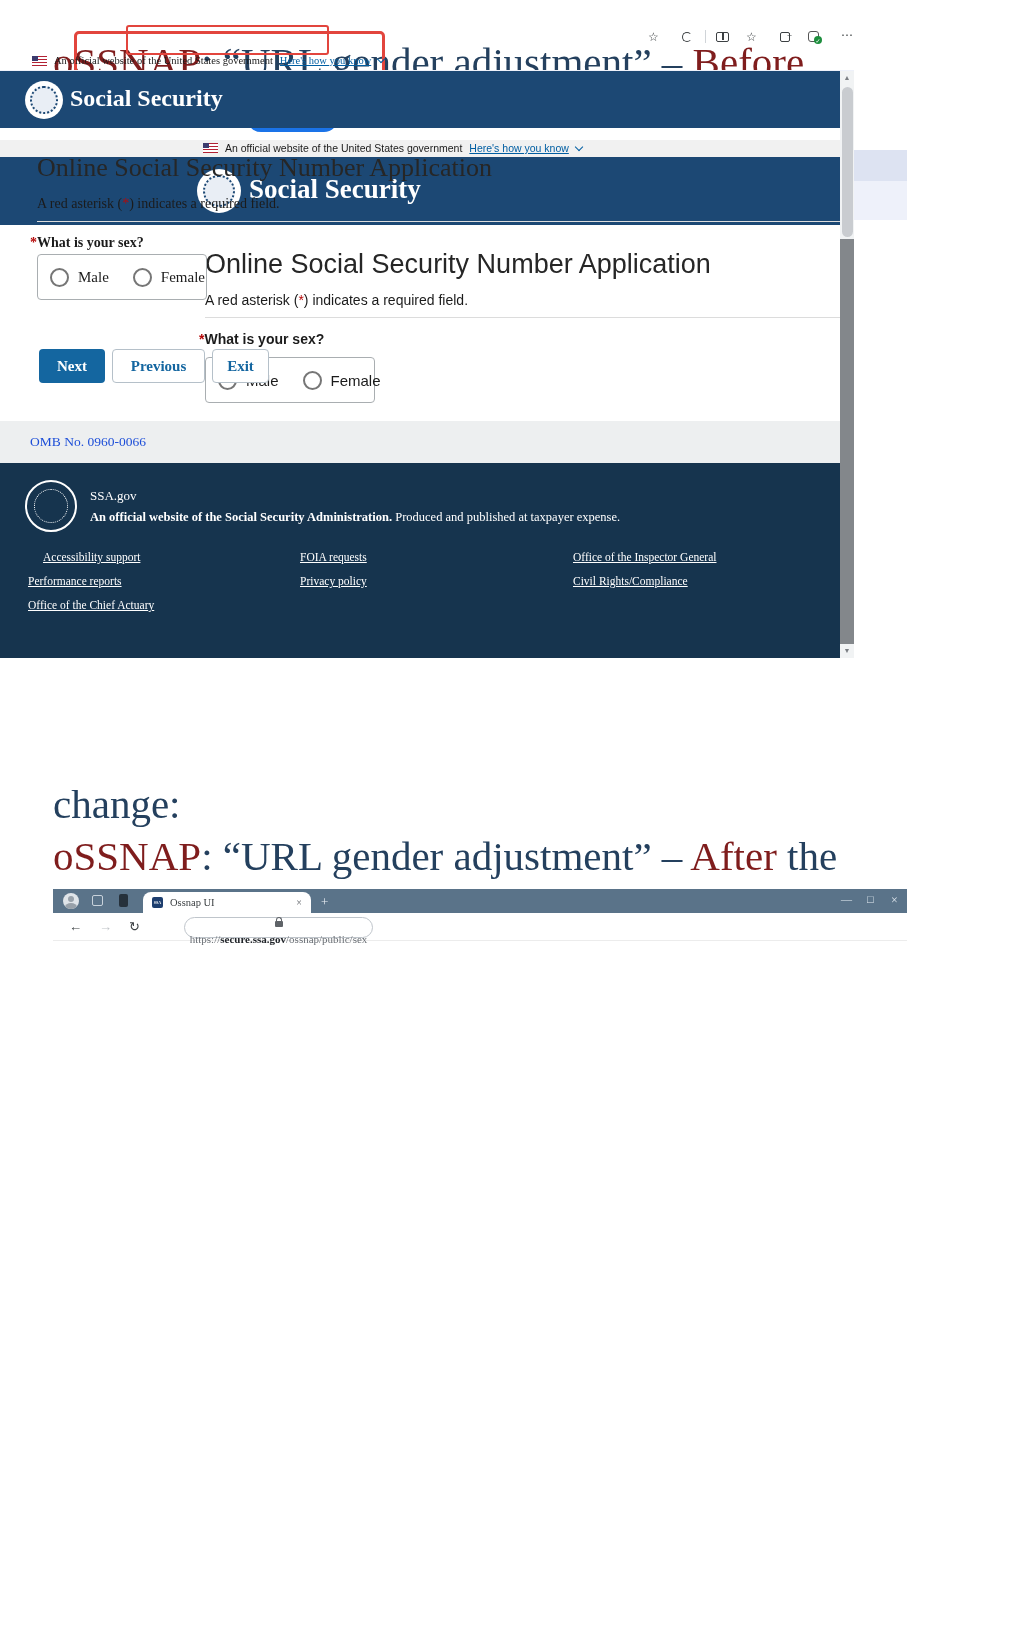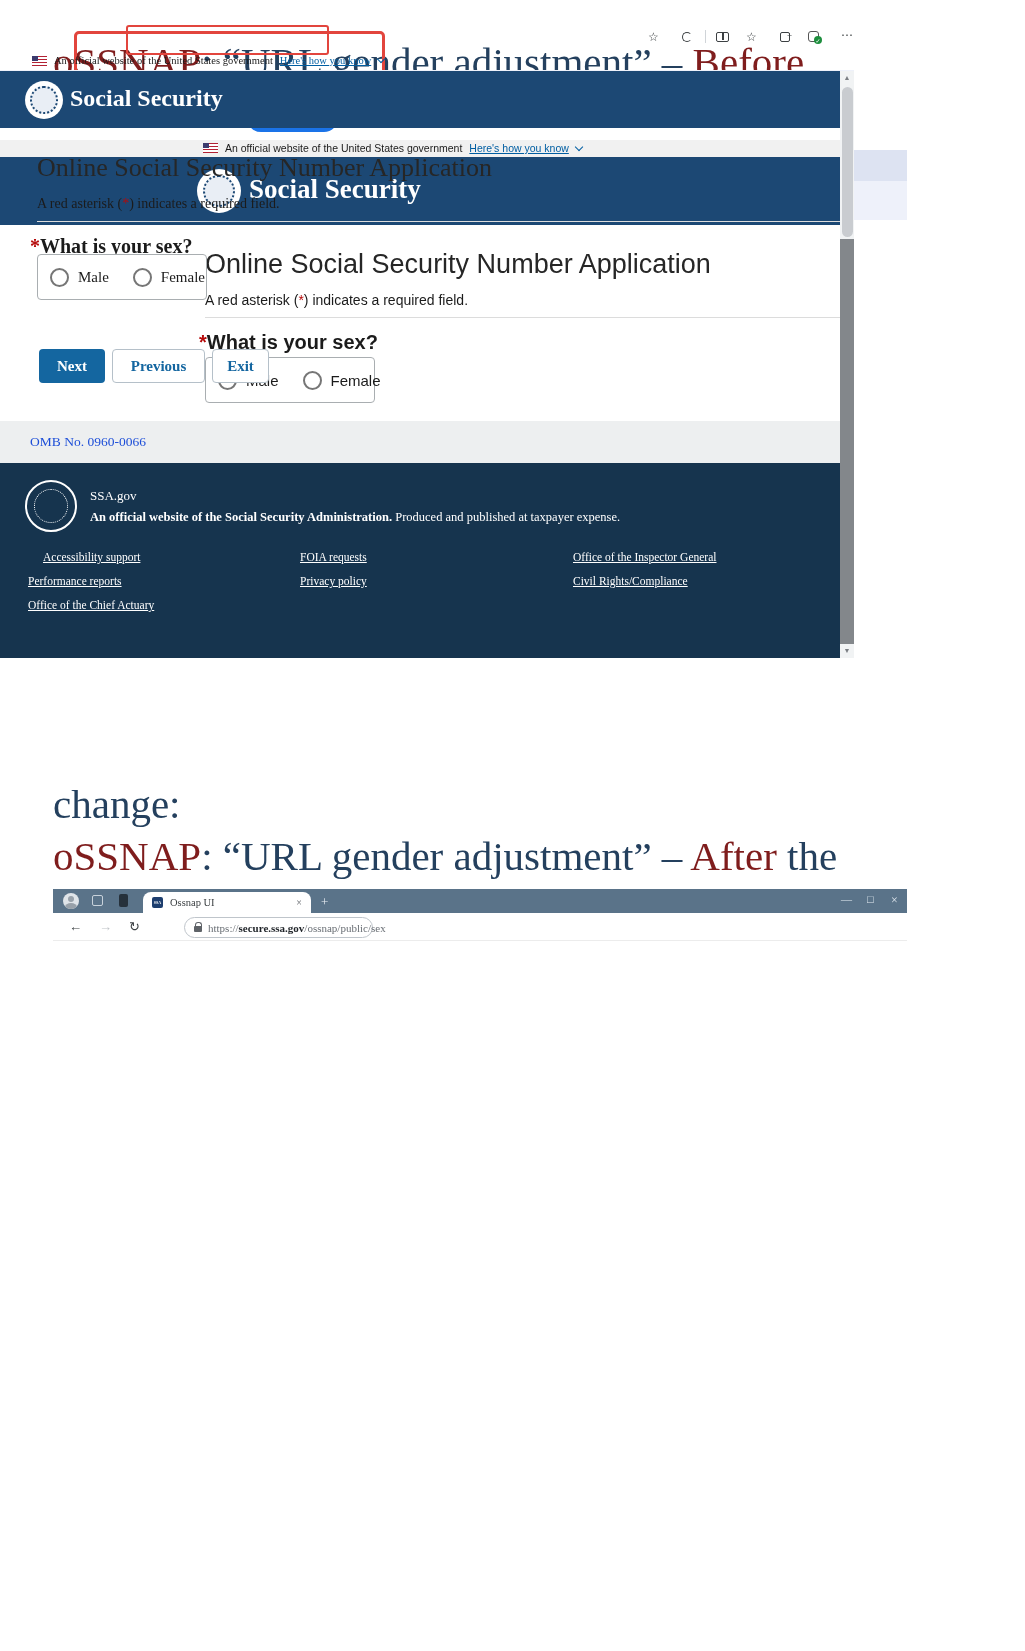--- a/index.html
+++ b/index.html
@@ -74,21 +74,21 @@
   .navy-header{background:#1c4874;}
   .seal{border-radius:50%;background:#fff;display:flex;align-items:center;justify-content:center;box-sizing:border-box;}
   .seal-inner{width:72%;height:72%;border-radius:50%;border:2px dotted #1c4874;background:#e9eef5;box-sizing:border-box;}
   .brand{font-family:"Liberation Serif",serif;color:#fff;font-weight:bold;}
 
   
   .h1{color:#262626;font-size:27px;}
   .note{font-size:14px;color:#1b1b1b;}
   .red-star{color:#b50909;}
   .rule{height:1px;background:#dcdcdc;}
-  .question{font-size:20px;font-weight:bold;color:#1b1b1b;}
+  .question{font-size:14px;font-weight:bold;color:#1b1b1b;}
   .radio-box{border:1px solid #a9aeb1;border-radius:4px;background:#fff;display:flex;box-sizing:border-box;}
   .radio-cell{display:flex;align-items:center;gap:9px;padding:0 12px;font-size:15px;color:#1b1b1b;}
   .radio-circle{width:19px;height:19px;border:2px solid #767676;border-radius:50%;background:#fff;box-sizing:border-box;}
   .cell-div{width:1px;background:#a9aeb1;}
   .btn{position:absolute;height:34px;border-radius:4px;display:flex;align-items:center;justify-content:center;
        font-size:15px;font-weight:bold;box-sizing:border-box;}
   .btn-primary{background:#1466a0;color:#fff;}
   .btn-outline{background:#fff;color:#1466a0;border:1px solid #b5c0c9;}
   .omb-band{background:#edeff0;}
   .omb-text{font-size:13.5px;color:#1d4ed8;}
@@ -101,21 +101,21 @@
   .tb-ic1{position:absolute;left:39px;top:6px;width:11px;height:11px;border:1.5px solid #c8d2db;border-radius:2px;box-sizing:border-box;}
   .tb-ic2{position:absolute;left:66px;top:5px;width:9px;height:13px;background:#26313b;border-radius:2px;}
   .e-tab{position:absolute;left:90px;top:3px;width:168px;height:21px;background:#fff;border-radius:8px 8px 0 0;
          display:flex;align-items:center;gap:7px;padding:0 9px;box-sizing:border-box;font-size:10.5px;color:#3c4043;}
   .e-fav{width:11px;height:11px;background:#1d3e6e;color:#fff;border-radius:2px;display:flex;align-items:center;
          justify-content:center;font-size:4px;font-weight:bold;flex:0 0 auto;}
   .win-glyph{position:absolute;top:4px;font-size:11px;color:#dfe7ee;}
   .e-toolbar{left:0;top:24px;width:854px;height:28px;background:#fff;border-bottom:1px solid #ececec;box-sizing:border-box;}
   .e-nav{position:absolute;top:30px;font-size:13px;color:#3c4043;}
   .e-url-pill{position:absolute;left:131px;top:28px;width:189px;height:21px;border:1.5px solid #bfc5cb;border-radius:11px;
-              background:#fff;display:flex;align-items:center;gap:6px;padding:0 9px;box-sizing:border-box;}
+              background:#fff;display:flex;align-items:center;gap:6px;padding:0 9px;box-sizing:border-box;flex-direction:column;}
   .e-url{font-size:11px;color:#6a6f75;white-space:nowrap;}
   .e-url .dom{font-weight:bold;color:#1f2328;}
   .lock{width:8px;height:6px;background:#5f6368;border-radius:1px;position:relative;margin-top:3px;flex:0 0 auto;}
   .lock::before{content:"";position:absolute;top:-4.5px;left:1px;width:4.5px;height:4px;border:1.5px solid #5f6368;
                 border-bottom:none;border-radius:3px 3px 0 0;}
   .e-ic{position:absolute;top:30px;font-size:12px;color:#3c4043;}
   .cring{position:absolute;top:32px;width:10px;height:10px;border:1.7px solid #3c4043;border-radius:50%;
          border-right-color:transparent;box-sizing:border-box;}
   .e-div{position:absolute;top:30px;width:1px;height:13px;background:#d0d4d8;}
   .split-ic{position:absolute;top:32px;width:13px;height:10px;border:1.5px solid #3c4043;border-radius:2px;box-sizing:border-box;}

